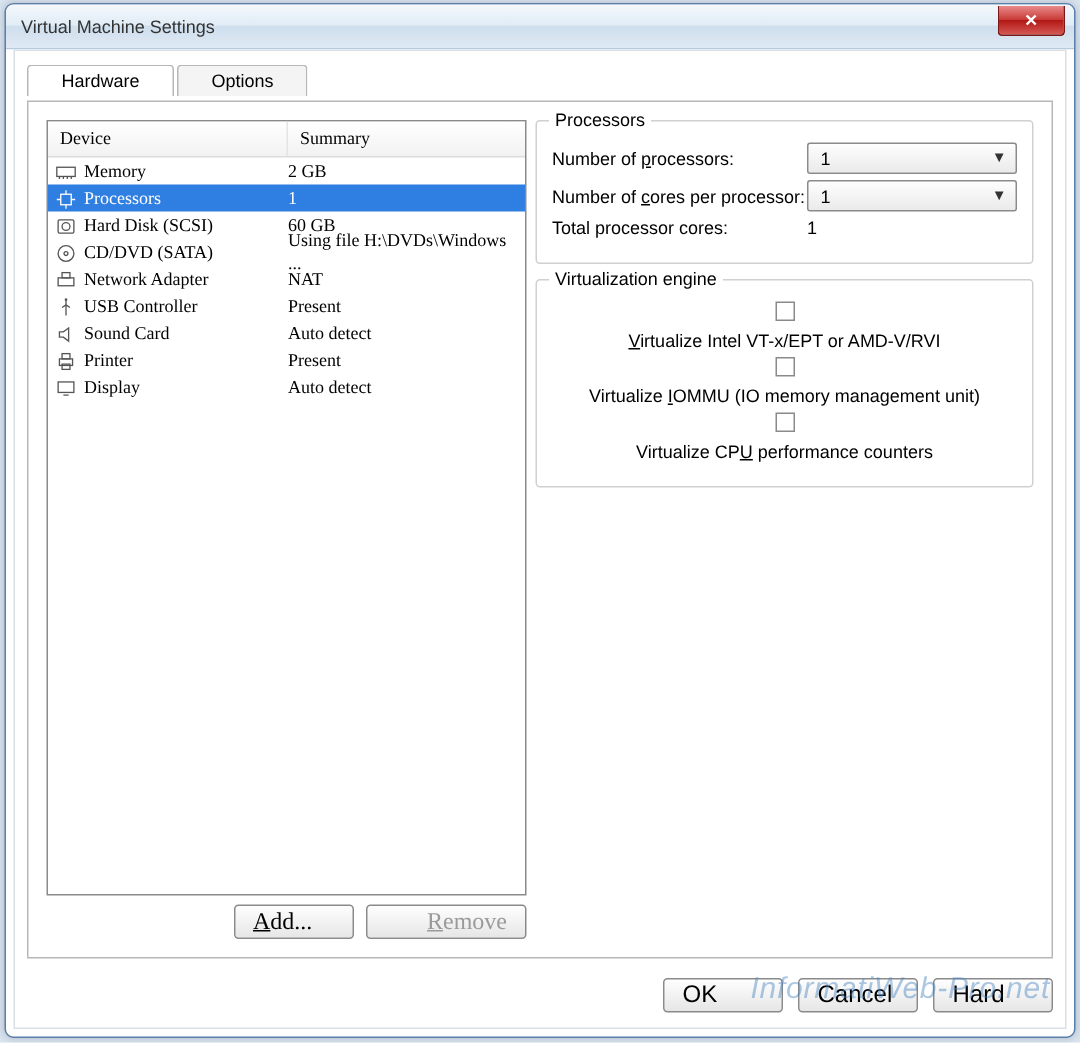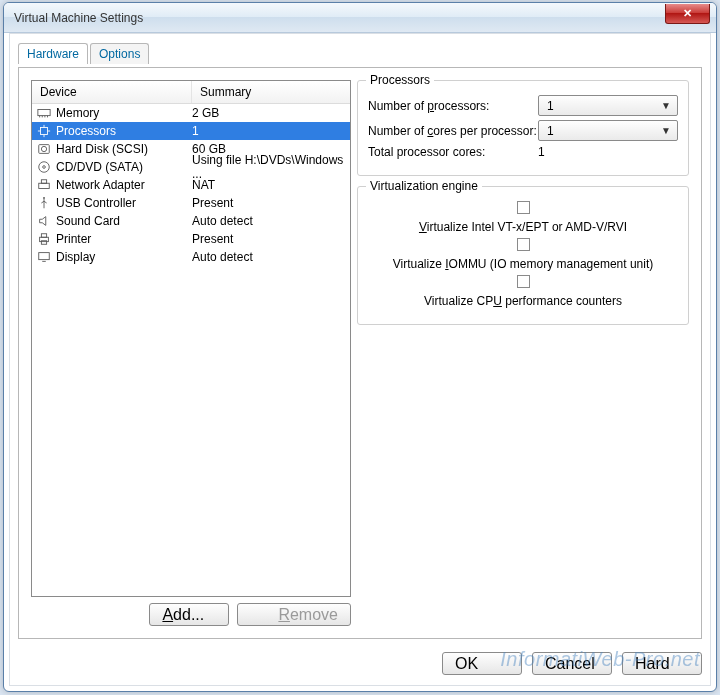--- a/index.html
+++ b/index.html
@@ -49,53 +49,53 @@
   left: 5px; right: 5px; top: 30px; bottom: 5px;
   background: #fff;
   border: 1px solid #dadfe5;
 }
 .tabstrip { padding: 8px 8px 0 8px; }
 .tabs { display:flex; position: relative; top:1px; }
 .tab {
   border: 1px solid #b7b7b7;
   border-bottom: none;
   background: #f4f4f4;
-  padding: 3px 8px;
+  padding: 3px 22px;
   border-top-left-radius: 3px;
   border-top-right-radius: 3px;
   margin-right: 2px;
-  color: #0369a1;
+  color: #000000;
 }
 .tab.active { background:#fff; position:relative; z-index:2; }
 .tabpage {
   border: 1px solid #b7b7b7;
   padding: 12px;
   position: absolute;
   left:8px; right:8px; top:33px; bottom: 46px;
   background:#fff;
 }
 .columns { display:flex; height:100%; gap:6px; }
-.leftcol { width: 330px; display:flex; flex-direction:column; }
+.leftcol { width: 330px; display:flex; flex-direction:column;font-family:Liberation Serif, serif; }
 .rightcol { flex:1; }
 .devicelist {
   border:1px solid #8a8a8a;
   flex:1;
   overflow:hidden;
   background:#fff;
 }
 .listhdr {
   display:flex; border-bottom:1px solid #dcdcdc;
   background: linear-gradient(#fff,#f2f2f2);
   font-size:12px; color:#000;
 }
 .listhdr > div { padding:4px 8px; border-right:1px solid #e4e4e4;}
 .listhdr > div:last-child{border-right:none;flex:1;}
 .listhdr > div:first-child{width:160px;}
 .row { display:flex; align-items:center; height:18px; padding:0 4px; }
-.row .cell1 { width:156px; display:flex; align-items:center; gap:4px; }
+.row .cell1 { width:156px; display:flex; align-items:flex-end; gap:4px; }
 .row .cell2 { flex:1; }
 .row.selected { background:#2f7ee2; color:#fff; }
 .ico { width:16px; height:14px; display:inline-flex; align-items:center; justify-content:center; }
 .ico svg { width:14px; height:14px; }
 .btnrow { display:flex; justify-content:flex-end; gap:8px; margin-top:6px; }
 .btn {
   min-width:80px; height:23px;
   border:1px solid #8a8a8a;
   border-radius:3px;
   background:linear-gradient(#fefefe,#e6e6e6);

